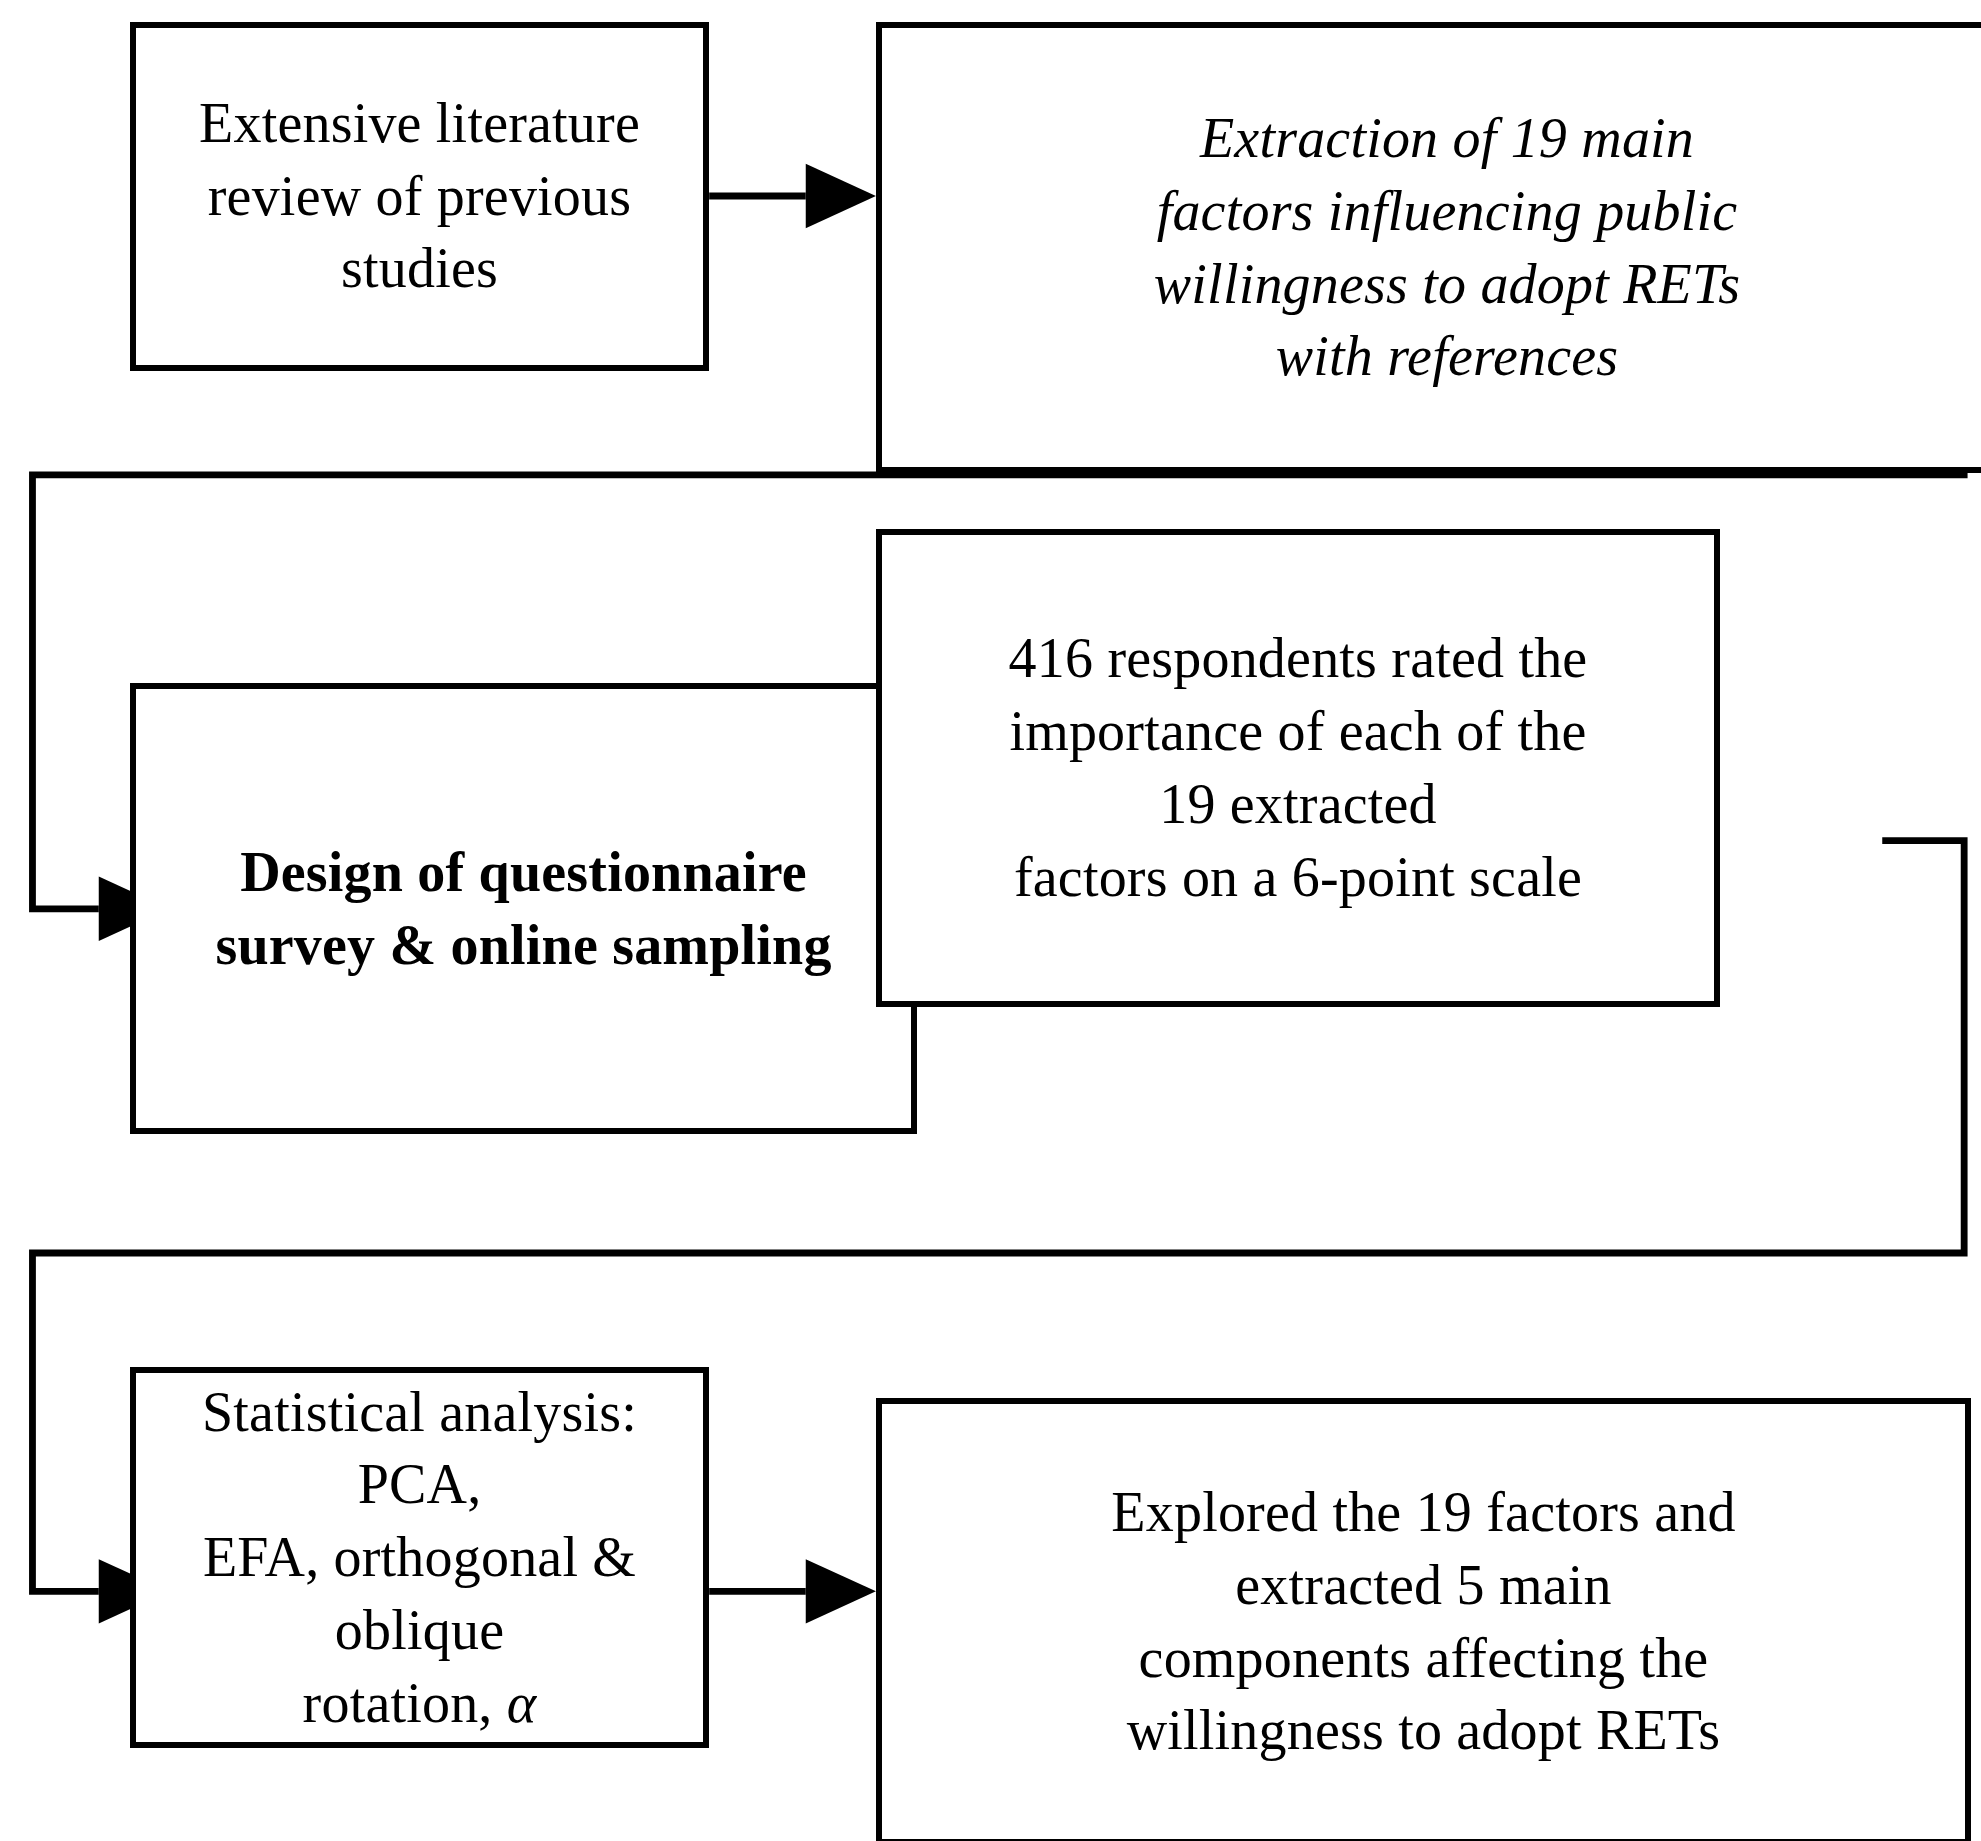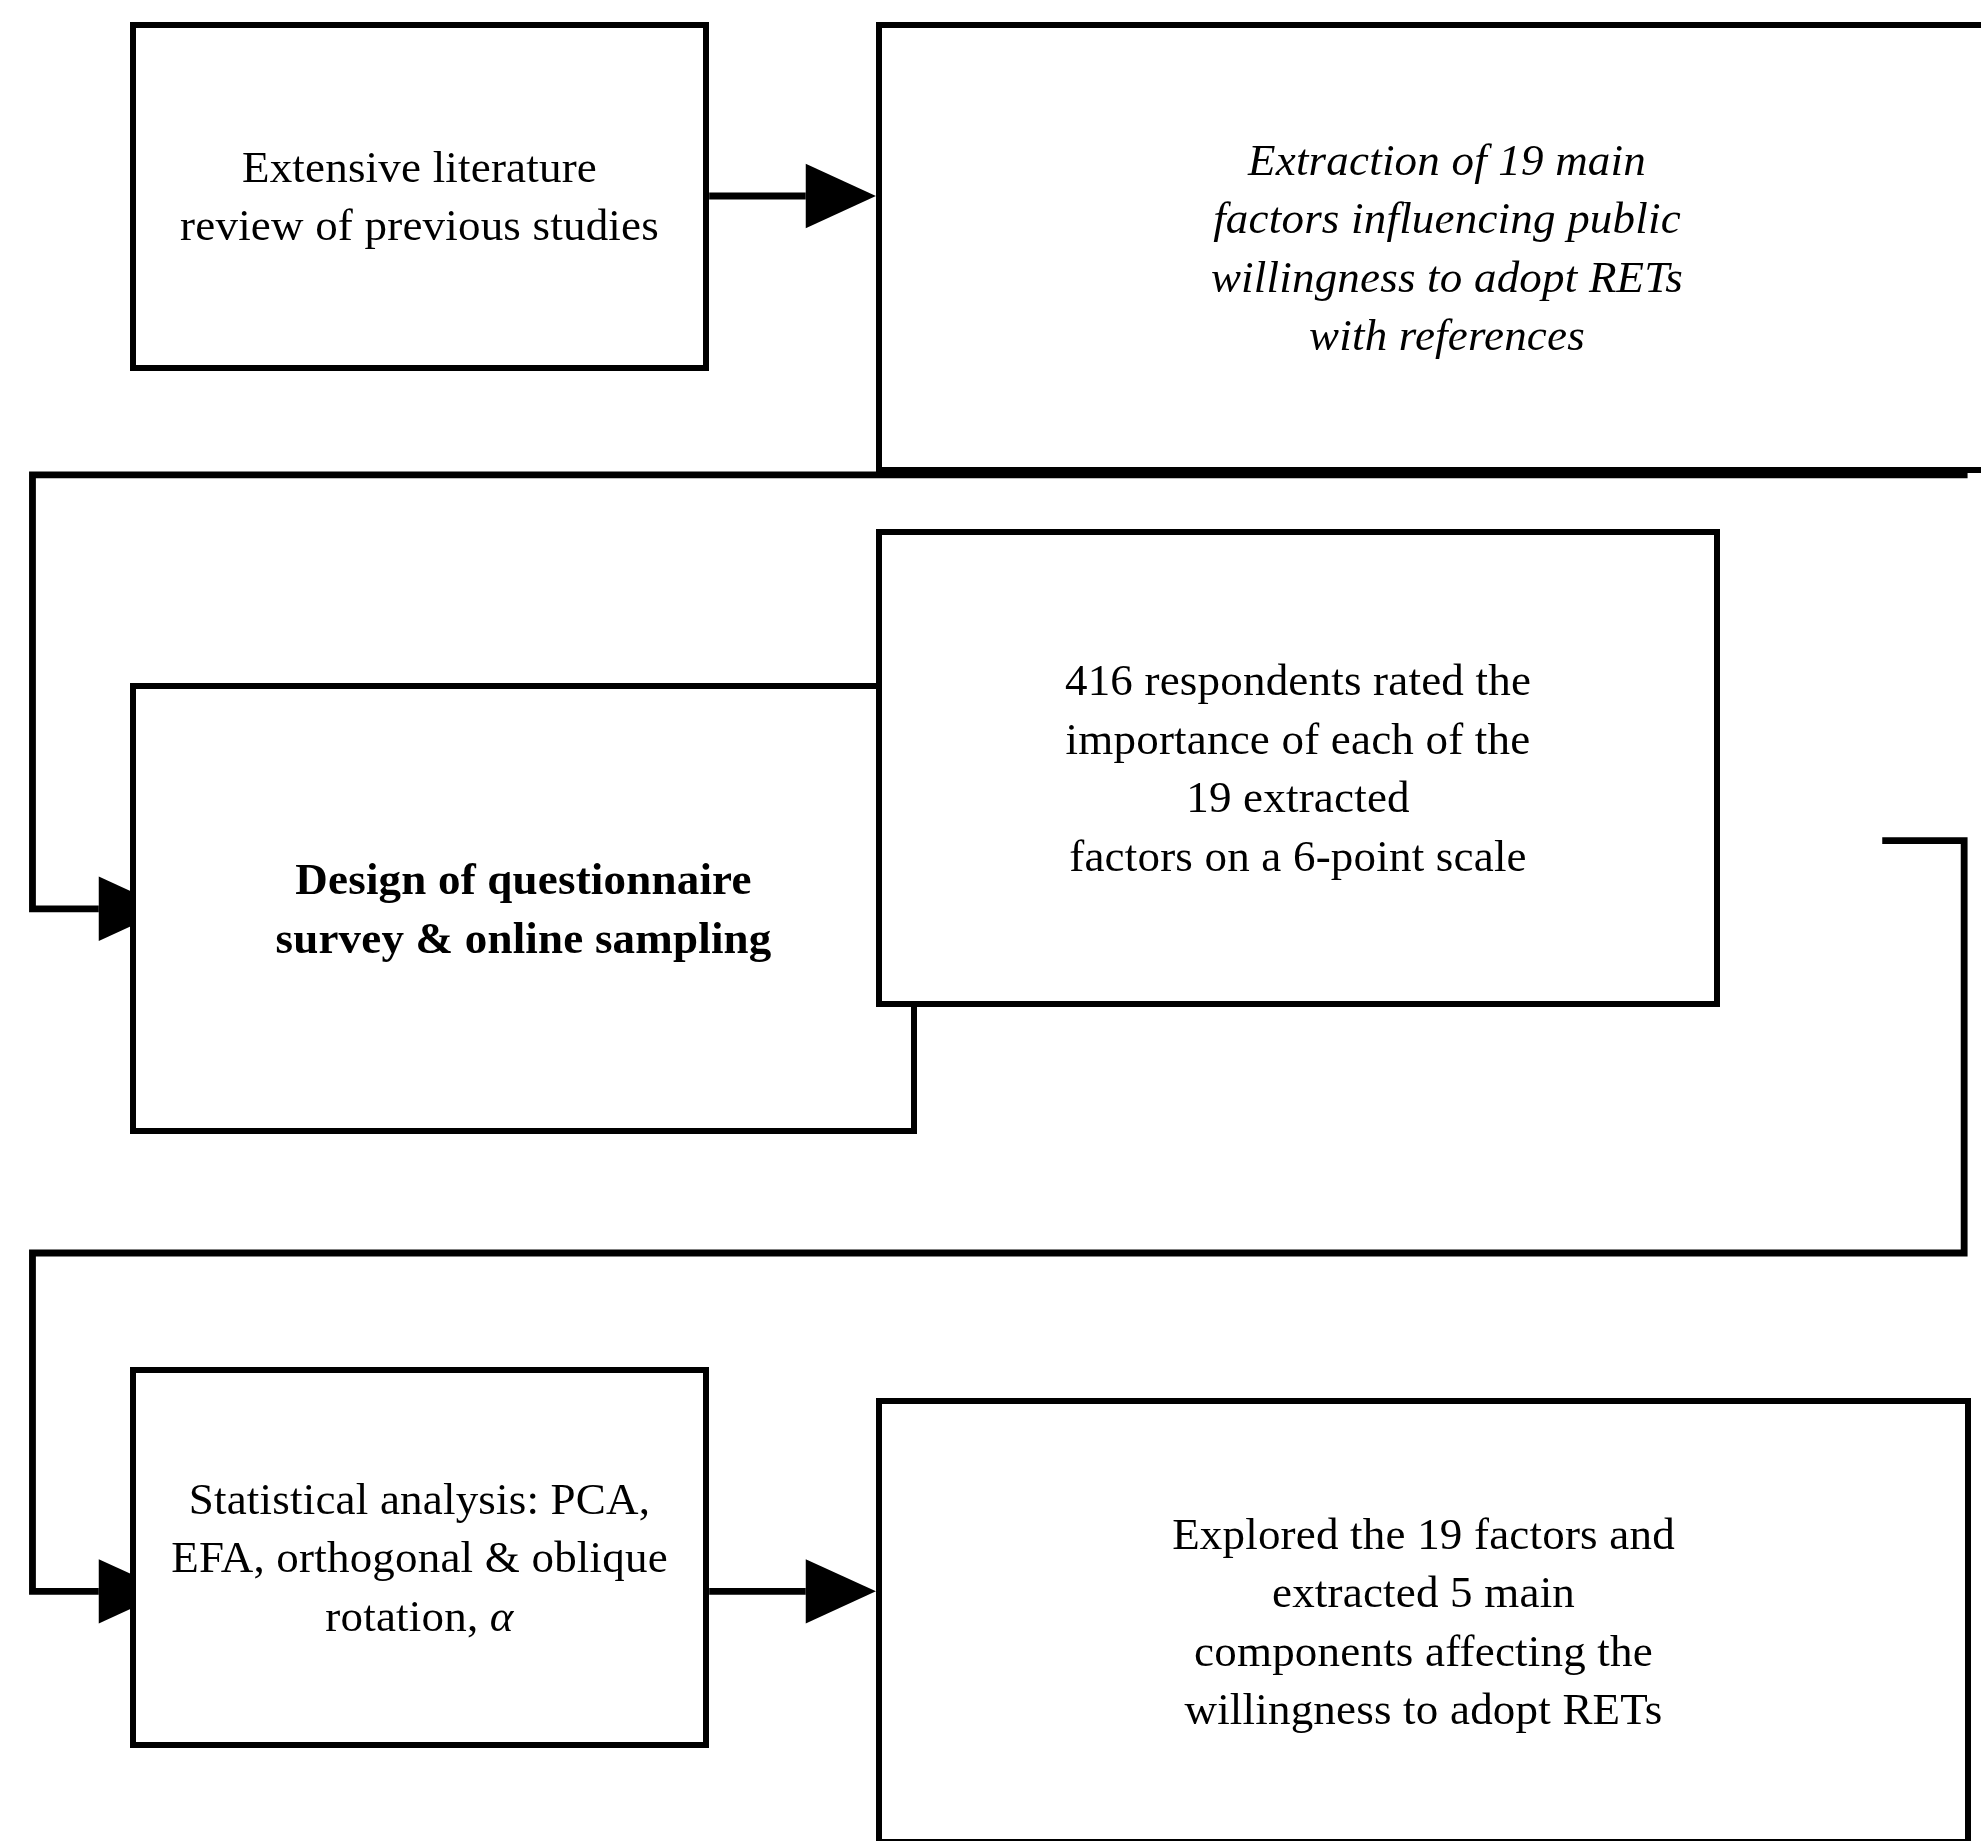--- a/index.html
+++ b/index.html
@@ -28,21 +28,21 @@
     background:#ffffff;
     display:flex;
     align-items:center;
     justify-content:center;
     padding:9.8px 23.4px;
     z-index:3;
   }
   .node-text{
     width:100%;
     text-align:center;
-    font-size:45px;
+    font-size:56px;
     line-height:1.30;
     white-space:pre-line;
     letter-spacing:0.2px;
   }
   
   #node-lit-review      {left:130px;  top:21.5px;   width:579px;  height:349px;}
   #node-factor-extract  {left:876px;  top:22px;   width:1142px; height:451px;font-style:italic;}
   #node-questionnaire   {left:130px;  top:683px;  width:787px;  height:451px;font-weight:bold;}
   #node-respondents     {left:876px;  top:529px;  width:844px; height:478px;}
   #node-stat-analysis   {left:130px;  top:1367px; width:579px;  height:381px;}

